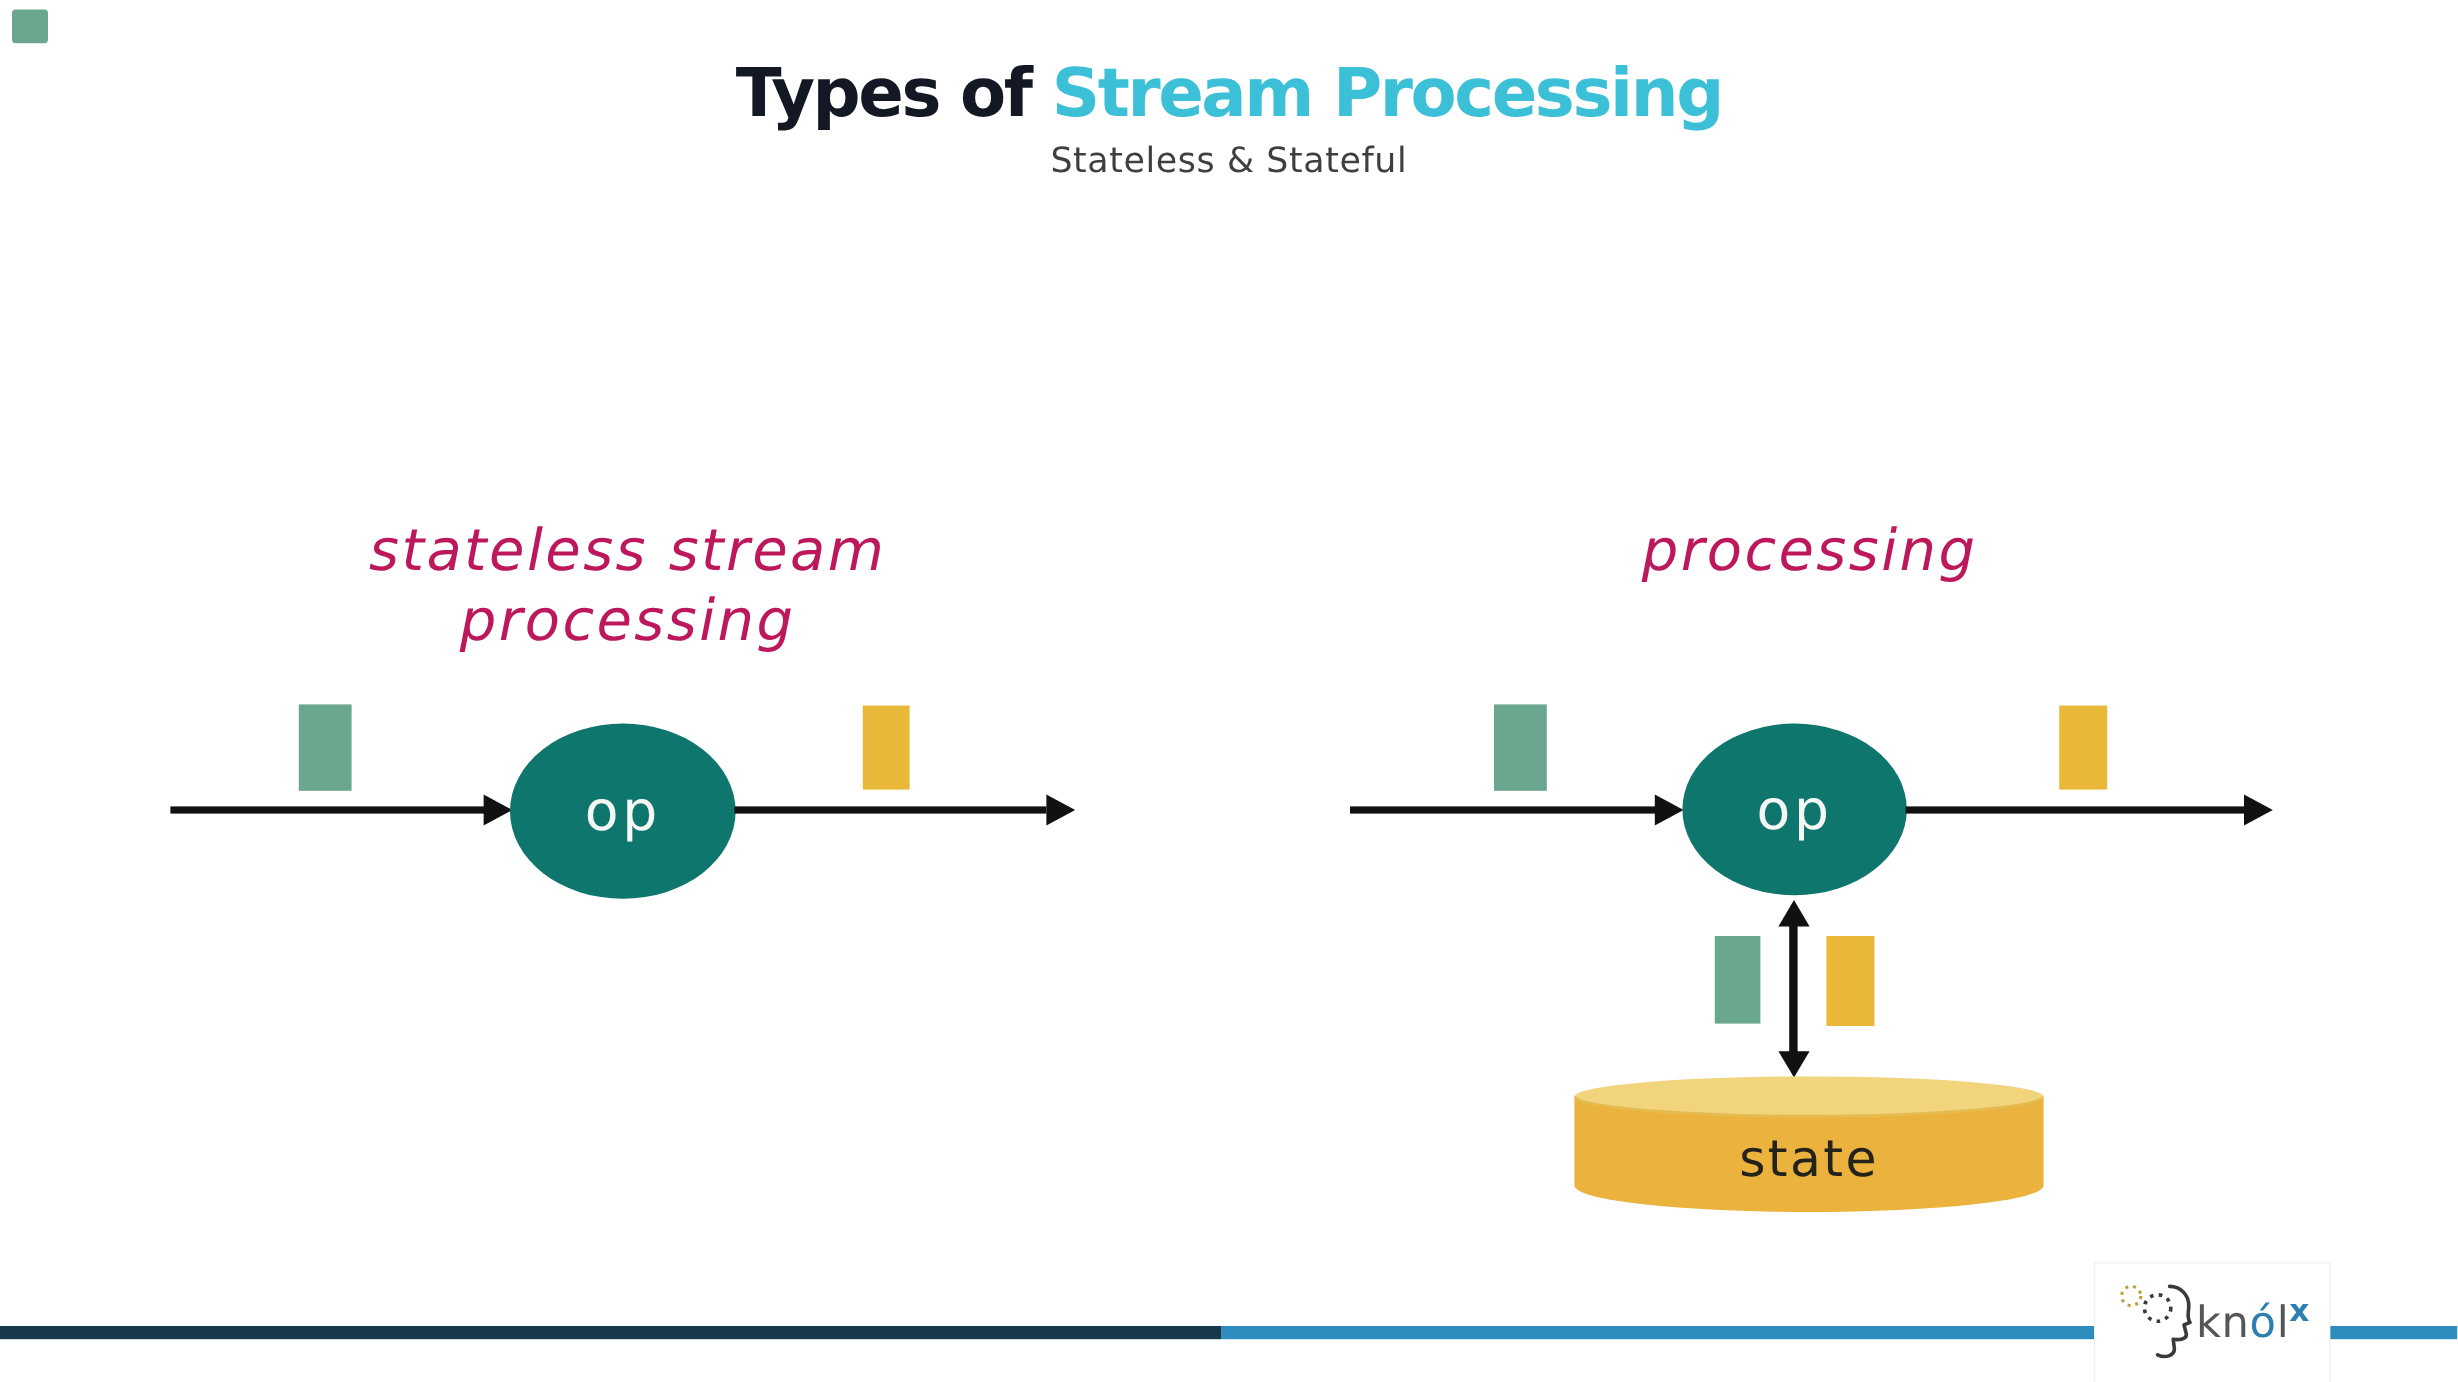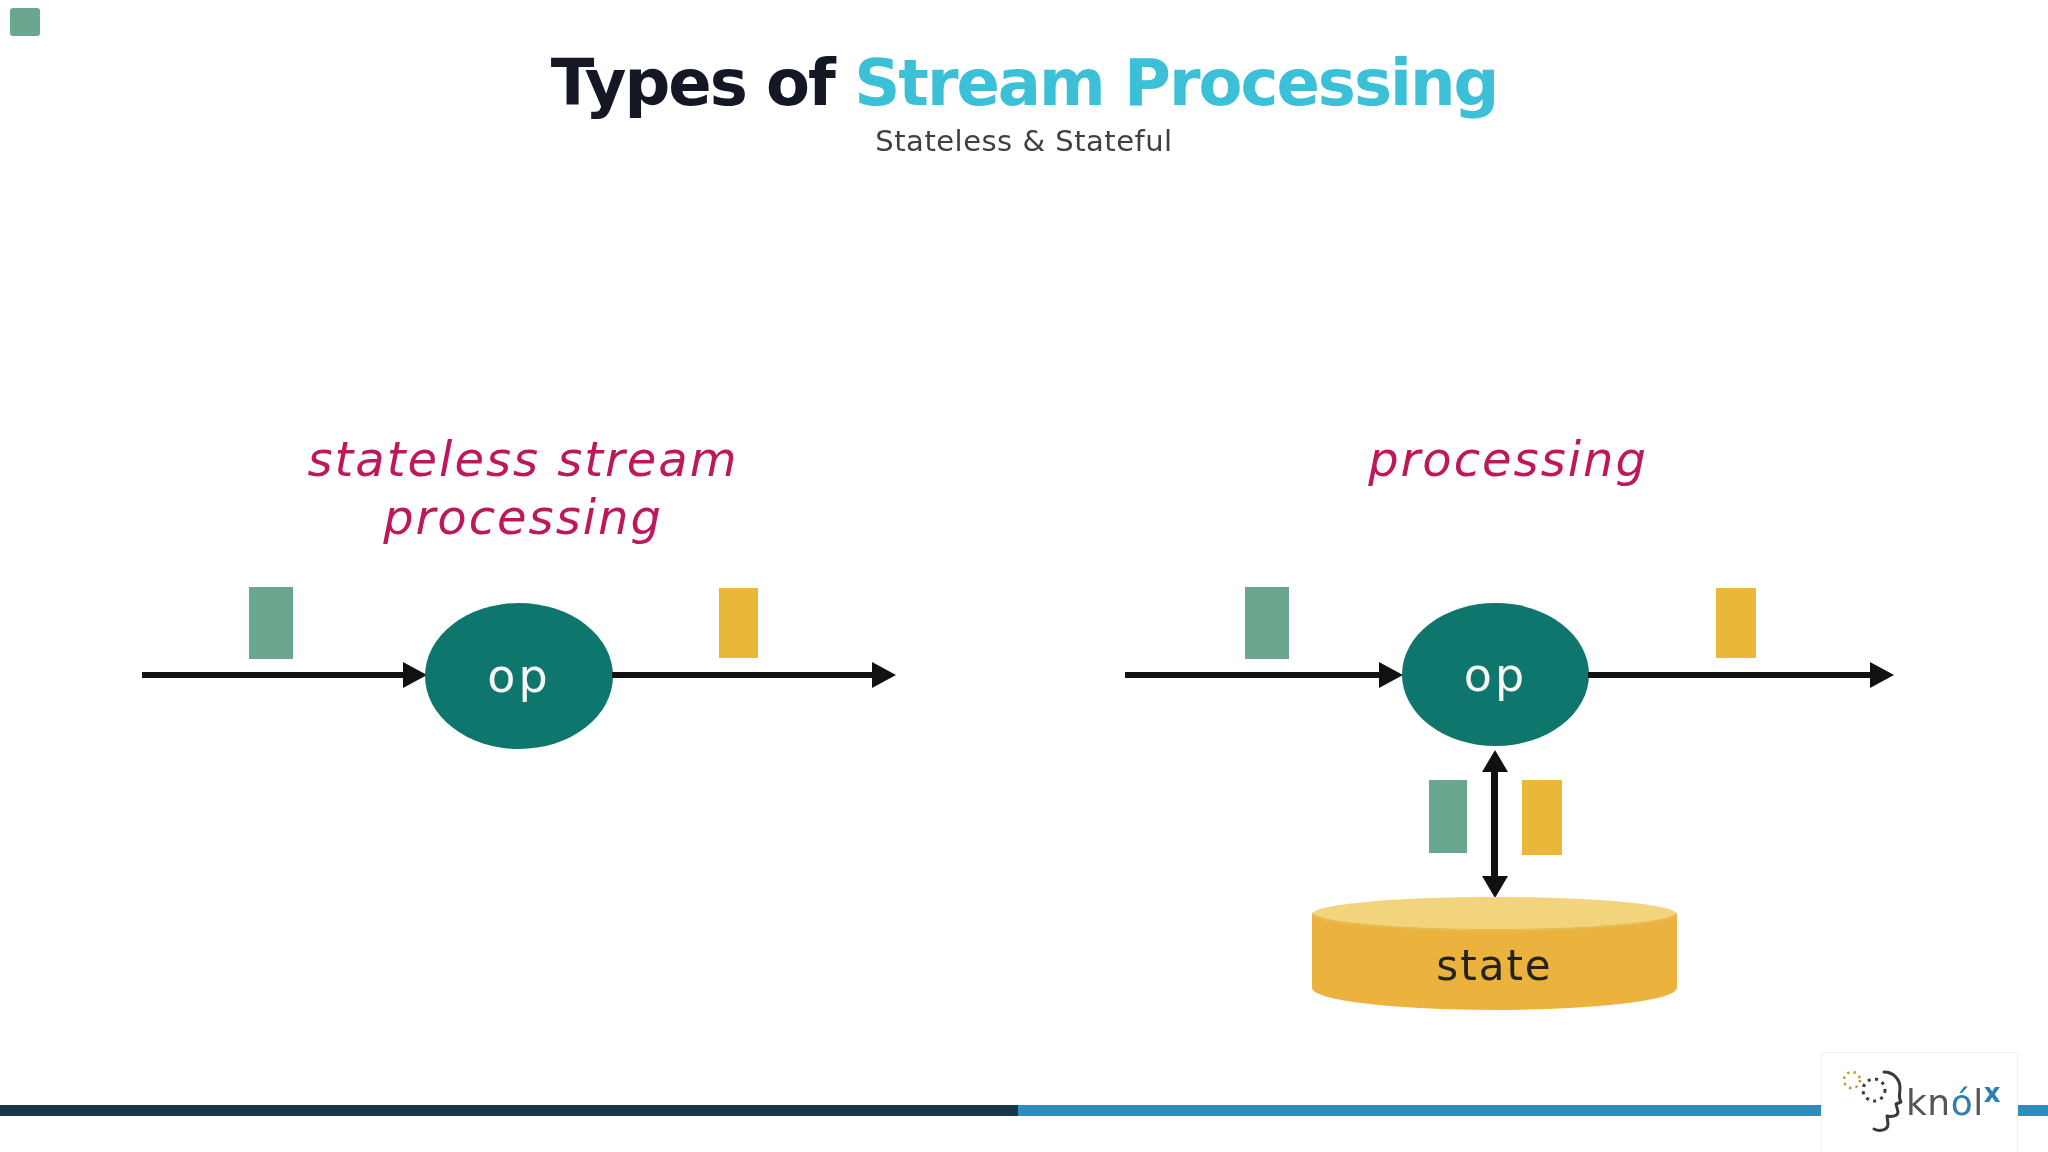--- a/index.html
+++ b/index.html
@@ -4,21 +4,21 @@
 <style>
   html,body{margin:0;padding:0;background:#ffffff;}
   #slide{position:relative;width:2048px;height:1152px;background:#ffffff;overflow:hidden;
          font-family:"DejaVu Sans","Liberation Sans",sans-serif;}
 
   
   .corner-mark{position:absolute;left:10px;top:8px;width:30px;height:28px;background:#6BA78F;border-radius:3px;}
 
   
   .header{position:absolute;left:0;top:48px;width:2048px;text-align:center;}
-  .page-title{font-size:64px;font-weight:800;letter-spacing:-2px;line-height:1.1;}
+  .page-title{font-size:56px;font-weight:800;letter-spacing:-2px;line-height:1.1;}
   .title-prefix{color:#141824;}
   .title-highlight{color:#3BC0D8;}
   .page-subtitle{margin-top:6px;font-size:29px;font-weight:400;color:#3F3F3F;letter-spacing:0.5px;}
 
   
   .diagram-title{position:absolute;width:600px;text-align:center;font-style:italic;
                  font-size:48px;line-height:58px;color:#be185d;letter-spacing:2px;font-weight:500;}
   .diagram-title.left{left:223px;top:430px;}
   .diagram-title.right{left:1208px;top:430px;}
 
@@ -38,32 +38,32 @@
              border-left:13px solid transparent;border-right:13px solid transparent;border-top:22px solid #111111;}
 
   
   .op-ellipse{position:absolute;background:#0f766e;border-radius:50%;
               display:flex;align-items:center;justify-content:center;}
   .op-ellipse.left{left:425px;top:603px;width:188px;height:146px;}
   .op-ellipse.right{left:1402px;top:603px;width:187px;height:143px;}
   .op-label{color:#F4F7F4;font-size:46px;letter-spacing:3px;font-weight:500;}
 
   
-  .cylinder{position:absolute;left:1312px;top:897px;width:365px;height:113px;}
+  .cylinder{position:absolute;left:1312px;top:897px;width:365px;height:113px;padding-left:26px;}
   .cyl-body{position:absolute;left:0;right:0;top:17px;bottom:0;background:#EBB33D;
             border-radius:0 0 50% 50% / 0 0 22px 22px;}
   .cyl-top{position:absolute;left:0;right:0;top:0;height:34px;background:#F2D47D;border-radius:50%;
            box-shadow:inset 0 -2px 0 rgba(217,166,44,0.55);}
   .state-label{position:absolute;left:0;width:100%;top:44px;text-align:center;
                font-size:42px;color:#23231C;font-weight:500;letter-spacing:2px;}
 
   
   .bar-dark{position:absolute;left:0;top:1105px;width:1018px;height:11px;background:#17384A;z-index:1;}
   .bar-blue{position:absolute;left:1018px;top:1105px;width:1030px;height:11px;background:#2D8DBF;z-index:1;}
-  .logo-box{position:absolute;left:1822px;top:1053px;width:195px;height:99px;background:#ffffff;z-index:2;
+  .logo-box{position:absolute;left:1746px;top:1053px;width:195px;height:99px;background:#ffffff;z-index:2;
             display:flex;align-items:center;justify-content:center;box-shadow:0 0 0 1px #f0f0f0;}
   .logo-inner{display:flex;align-items:center;}
   .logo-text{font-size:36px;color:#55565A;font-weight:500;letter-spacing:0.5px;margin-left:-6px;}
   .logo-o{color:#2D7FB0;}
   .logo-sup{color:#2D7FB0;font-size:26px;font-weight:700;vertical-align:super;line-height:0;}
 </style>
 </head>
 <body>
 
 <div id="slide">

